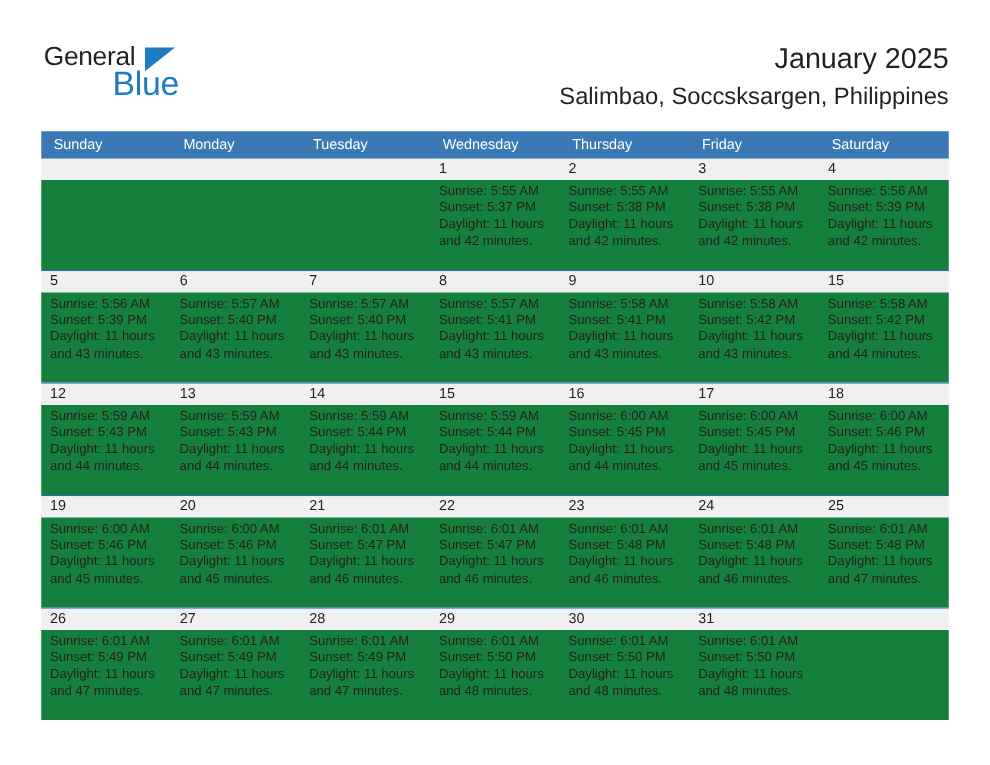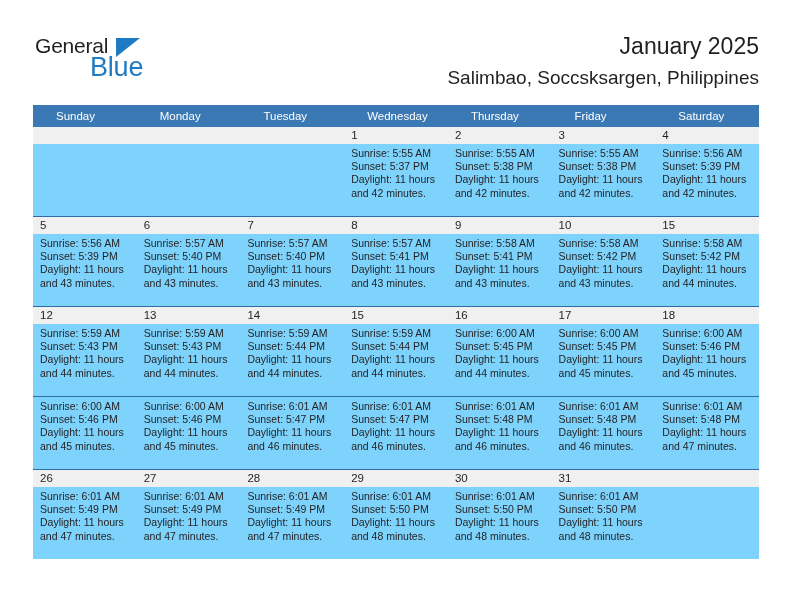--- a/index.html
+++ b/index.html
@@ -98,21 +98,21 @@
     display: flex;
     width: 100%;
     background: #3b79b5;
     height: 22px;
   }
   .dow {
     flex: 1 1 0;
     color: #ffffff;
     font-size: 11.5px;
     line-height: 22px;
-    padding-left: 23px;
+    padding-left: 10px;
     box-sizing: border-box;
     white-space: nowrap;
   }
 
   .week {
     width: 100%;
     border-top: 1.5px solid #2d6ca6;
     box-sizing: border-box;
   }
   .week:first-of-type {
@@ -129,21 +129,22 @@
     box-sizing: border-box;
     padding-left: 7px;
     font-size: 11.5px;
     line-height: 17px;
     color: #231f20;
   }
   .detail-band {
     display: flex;
     width: 100%;
     height: 72px;
-    background: #7dd3fc;
+    background: #15803d;
+    justify-content: flex-end;
   }
   .detail {
     flex: 1 1 0;
     box-sizing: border-box;
     padding: 3px 5px 0 7px;
     font-size: 10.5px;
     line-height: 13.2px;
     color: #231f20;
   }
   .detail .ln {
@@ -322,20 +323,29 @@
             </div>
             <div class="detail">
               <div class="ln">Sunrise: 6:00 AM</div>
               <div class="ln">Sunset: 5:46 PM</div>
               <div class="ln">Daylight: 11 hours</div>
               <div class="ln">and 45 minutes.</div>
             </div>
           </div>
         </div>
         <div class="week">
+          <div class="daynum-band">
+            <div class="daynum">19</div>
+            <div class="daynum">20</div>
+            <div class="daynum">21</div>
+            <div class="daynum">22</div>
+            <div class="daynum">23</div>
+            <div class="daynum">24</div>
+            <div class="daynum">25</div>
+          </div>
           <div class="detail-band">
             <div class="detail">
               <div class="ln">Sunrise: 6:00 AM</div>
               <div class="ln">Sunset: 5:46 PM</div>
               <div class="ln">Daylight: 11 hours</div>
               <div class="ln">and 45 minutes.</div>
             </div>
             <div class="detail">
               <div class="ln">Sunrise: 6:00 AM</div>
               <div class="ln">Sunset: 5:46 PM</div>

